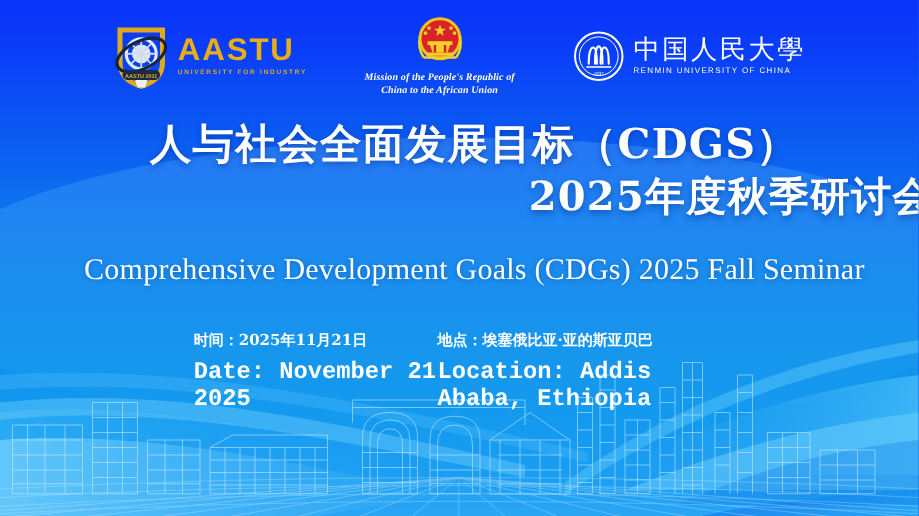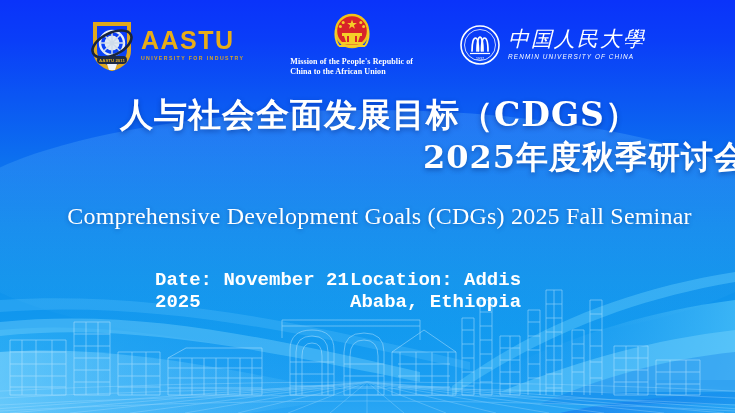--- a/index.html
+++ b/index.html
@@ -42,27 +42,27 @@
   }
   .aastu-sub{
     font-size:5.2px;letter-spacing:1.4px;color:#d8a526;
     margin-top:3px;font-weight:bold;
   }
 
   
   .mission{flex-direction:column;align-items:center;gap:2px;}
   .mission-cap{
     font-family:"Liberation Serif",serif;
-    font-size:8px;font-weight:bold;color:#ffffff;text-align:left;
-    line-height:1.25;letter-spacing:.1px;
+    font-size:8px;font-weight:bold;color:#ffffff;text-align:center;
+    line-height:1.25;letter-spacing:.1px;font-style:italic;
   }
 
   
   .renmin{gap:7px;}
-  .renmin-text{display:flex;flex-direction:column;line-height:1;font-style:italic;}
+  .renmin-text{display:flex;flex-direction:column;line-height:1;}
   .renmin-cn{
     font-family:"DejaVu Sans",sans-serif;
     font-size:21px;color:#ffffff;letter-spacing:2px;font-weight:500;
   }
   .renmin-en{
     font-size:6.4px;letter-spacing:1.1px;color:#ffffff;margin-top:4px;
   }
 
   
   .title-block{
@@ -279,19 +279,23 @@
     </div>
   </div>
 
   <div class="title-block content">
     <div class="t-cn1">人与社会全面发展目标（CDGS）</div>
     <div class="t-cn2">2025年度秋季研讨会</div>
     <div class="t-en">Comprehensive Development Goals (CDGs) 2025 Fall Seminar</div>
   </div>
 
   <div class="meta content">
+    <div class="meta-row cn">
+      <span class="meta-cn mc-a">时间：2025年11月21日</span>
+      <span class="meta-cn mc-b">地点：埃塞俄比亚·亚的斯亚贝巴</span>
+    </div>
     <div class="meta-row en">
       <span class="meta-en me-a">Date: November 21 2025</span>
       <span class="meta-en me-b">Location: Addis Ababa, Ethiopia</span>
     </div>
   </div>
 
 </div>
 
 </body></html>

